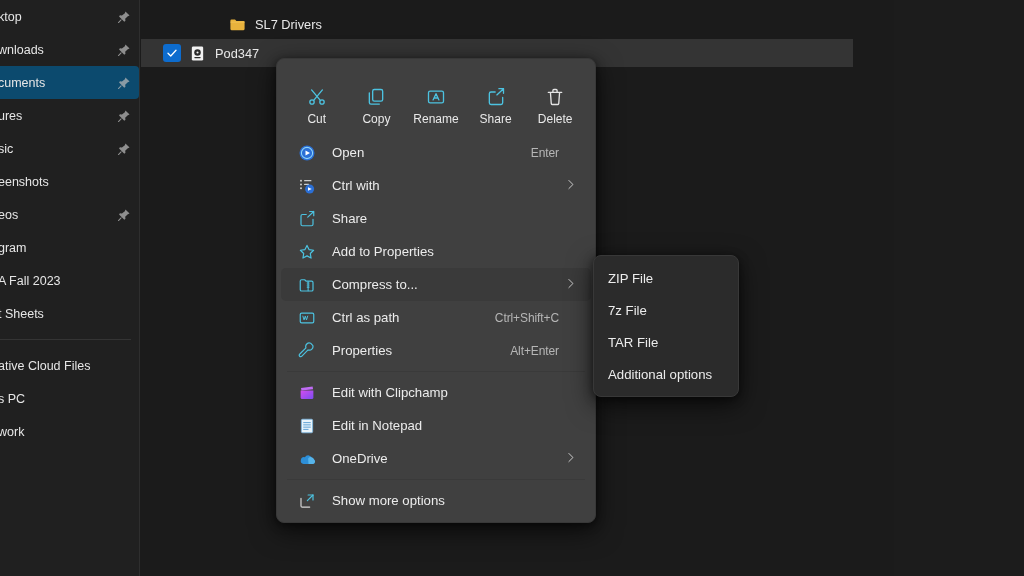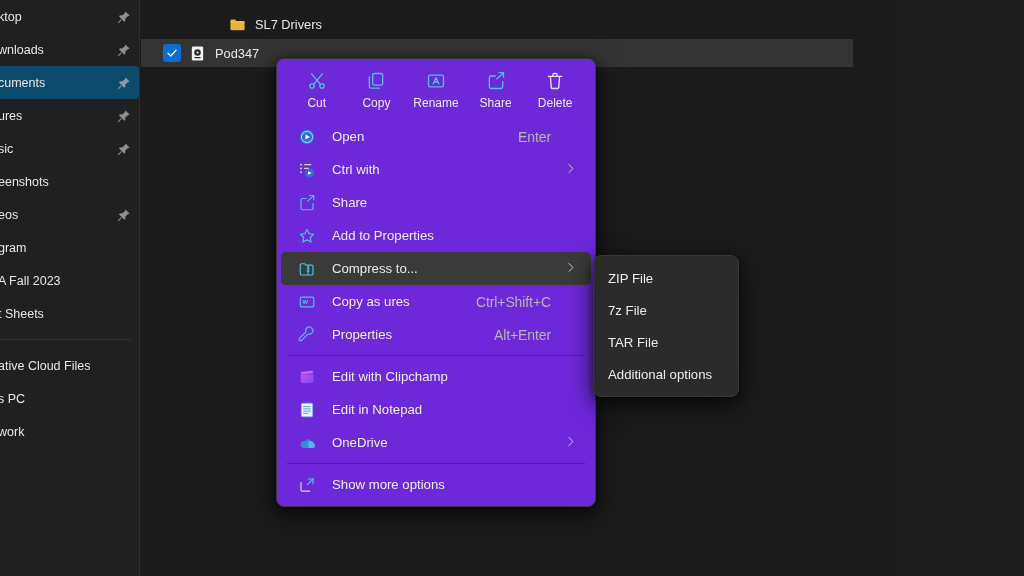--- a/index.html
+++ b/index.html
@@ -101,25 +101,25 @@
     display: flex; align-items: center; justify-content: center;
   }
   .file-row.r0 .row-icon { margin-left: 48px; }
   .row-name { margin-left: 9px; }
 
   
   #ctxmenu {
     position: absolute;
     left: 276px; top: 58px;
     width: 320px;
-    background: #6d28d9;
+    background: #404040;
     border: 1px solid #383838;
     border-radius: 8px;
     box-shadow: 0 8px 26px rgba(0,0,0,0.62), 0 2px 8px rgba(0,0,0,0.5);
-    padding: 4px 0 5px 0;
+    padding: 20px 0 5px 0;
     overflow: hidden;
   }
 
   .cmdbar {
     display: flex;
     justify-content: space-around;
     align-items: flex-start;
     padding: 4px 10px 8px 10px;
   }
   .cmdbtn {
@@ -153,23 +153,23 @@
   }
   .mi.hover { background: #3a3a3a; }
   .mi .mi-icon {
     width: 18px; height: 18px;
     flex: 0 0 auto;
     display: flex; align-items: center; justify-content: center;
   }
   .mi .mi-label { margin-left: 16px; }
   .mi .mi-accel {
     position: absolute;
-    right: 40px;
+    right: 32px;
     color: #b6b6b6;
-    font-size: 14px;
+    font-size: 12px;
     letter-spacing: -0.1px;
     margin-left: 24px;
   }
   .mi .mi-chev {
     position: absolute;
     right: 14px;
     color: #cfcfcf;
   }
 
   
@@ -405,21 +405,21 @@
               <path d="M9 4.5L16.5 12 9 19.5" fill="none" stroke="#cfcfcf" stroke-width="1.8" stroke-linecap="round" stroke-linejoin="round"></path>
             </svg></span>
         </div>
         <div class="mi">
           <span class="mi-icon">
             <svg xmlns="http://www.w3.org/2000/svg" width="18" height="18" viewBox="0 0 24 24">
               <rect x="3" y="5.5" width="18" height="13" rx="1.8" fill="none" stroke="#4cc2e0" stroke-width="1.6" stroke-linecap="round" stroke-linejoin="round"></rect>
               <path d="M6.5 9.5l1.6 5 1.6-5 1.6 5 1.6-5" stroke="#4cc2e0" stroke-width="1.3" fill="none" stroke-linecap="round" stroke-linejoin="round"></path>
             </svg>
           </span>
-          <span class="mi-label">Copy as ures</span>
+          <span class="mi-label">Ctrl as path</span>
           <span class="mi-accel">Ctrl+Shift+C</span>
         </div>
         <div class="mi">
           <span class="mi-icon">
             <svg xmlns="http://www.w3.org/2000/svg" width="18" height="18" viewBox="0 0 24 24">
               <path d="M19.6 4.4a4.8 4.8 0 01-6.2 6.2L5.2 18.8a2 2 0 11-2.8-2.8l8.2-8.2A4.8 4.8 0 0116.8 1.6z" fill="none" stroke="#4cc2e0" stroke-width="1.6" stroke-linecap="round" stroke-linejoin="round"></path>
             </svg>
           </span>
           <span class="mi-label">Properties</span>
           <span class="mi-accel">Alt+Enter</span>

